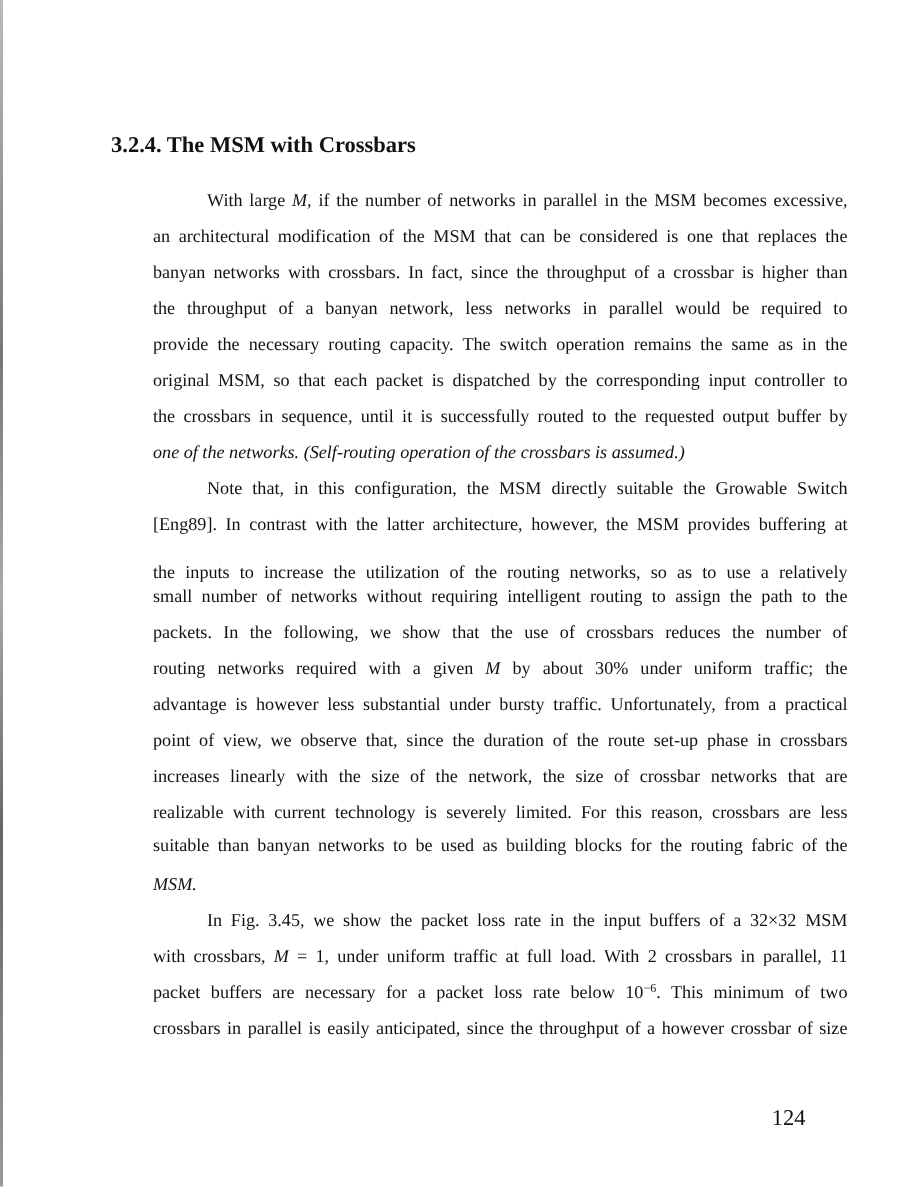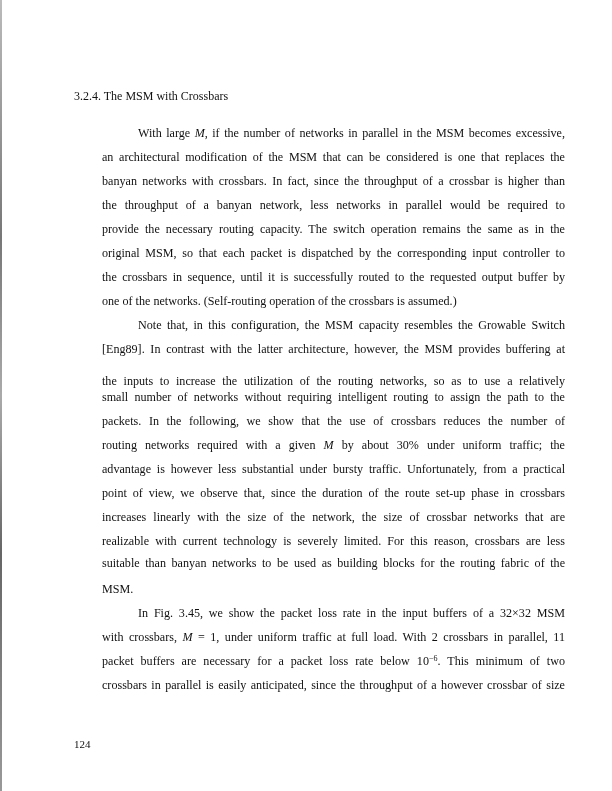--- a/index.html
+++ b/index.html
@@ -6,33 +6,33 @@
     body {
       width: 612px; height: 791px; background: #ffffff; position: relative; overflow: hidden;
       font-family: "Liberation Serif", "DejaVu Serif", serif; color: #111;
     }
     .scan-edge {
       position: absolute; left: 0; top: 0; width: 2px; height: 791px;
       background: linear-gradient(to bottom, #bbb, #777 30%, #aaa 50%, #666 70%, #999);
     }
     .page { position: absolute; left: 74px; top: 0; width: 463px; }
     .heading {
-      position: absolute; left: 0; top: 89px; font-weight: normal; font-size: 12px; white-space: nowrap;
+      position: absolute; left: 0; top: 89px; font-weight: bold; font-size: 15px; white-space: nowrap;
     }
     .line {
       position: absolute; left: 0; width: 463px; font-size: 12.1px; line-height: 14px;
       text-align: justify; text-align-last: justify; white-space: nowrap; height: 15px; margin-left: 28px;
     }
-    .line.last { text-align-last: left; }
+    .line.last { text-align-last: left; font-style: italic; }
     .line.indent { padding-left: 36px; width: 427px; }
     .line span.text { display: block; }
     i { font-style: italic; }
     sup { font-size: 8px; vertical-align: 4px; line-height: 0; }
     .page-number {
-      position: absolute; left: 0; width: 463px; top: 738px; text-align: left; font-size: 11px;
+      position: absolute; left: 0; width: 463px; top: 738px; text-align: right; font-size: 15px;
     }
   </style>
 </head>
 <body>
 
 <div class="scan-edge"></div>
 
 <div class="page">
   <div class="heading">3.2.4. The MSM with Crossbars</div>
 
@@ -43,21 +43,21 @@
     <div class="line" style="top:150px">an architectural modification of the MSM that can be considered is one that replaces the</div>
     <div class="line" style="top:174px">banyan networks with crossbars. In fact, since the throughput of a crossbar is higher than</div>
     <div class="line" style="top:198px">the throughput of a banyan network, less networks in parallel would be required to</div>
     <div class="line" style="top:222px">provide the necessary routing capacity. The switch operation remains the same as in the</div>
     <div class="line" style="top:246px">original MSM, so that each packet is dispatched by the corresponding input controller to</div>
     <div class="line" style="top:270px">the crossbars in sequence, until it is successfully routed to the requested output buffer by</div>
     <div class="line last" style="top:294px">one of the networks. (Self-routing operation of the crossbars is assumed.)</div>
   </div>
 
   <div>
-    <div class="line indent" style="top:318px">Note that, in this configuration, the MSM capacity resembles the Growable Switch</div>
+    <div class="line indent" style="top:318px">Note that, in this configuration, the MSM directly suitable the Growable Switch</div>
     <div class="line" style="top:342px">[Eng89]. In contrast with the latter architecture, however, the MSM provides buffering at</div>
     <div class="line" style="top:374px">the inputs to increase the utilization of the routing networks, so as to use a relatively</div>
     <div class="line" style="top:390px">small number of networks without requiring intelligent routing to assign the path to the</div>
     <div class="line" style="top:414px">packets. In the following, we show that the use of crossbars reduces the number of</div>
     <div class="line" style="top:438px">
         <span class="text">routing networks required with a given <i>M</i> by about 30% under uniform traffic; the</span>
       </div>
     <div class="line" style="top:462px">advantage is however less substantial under bursty traffic. Unfortunately, from a practical</div>
     <div class="line" style="top:486px">point of view, we observe that, since the duration of the route set-up phase in crossbars</div>
     <div class="line" style="top:510px">increases linearly with the size of the network, the size of crossbar networks that are</div>

